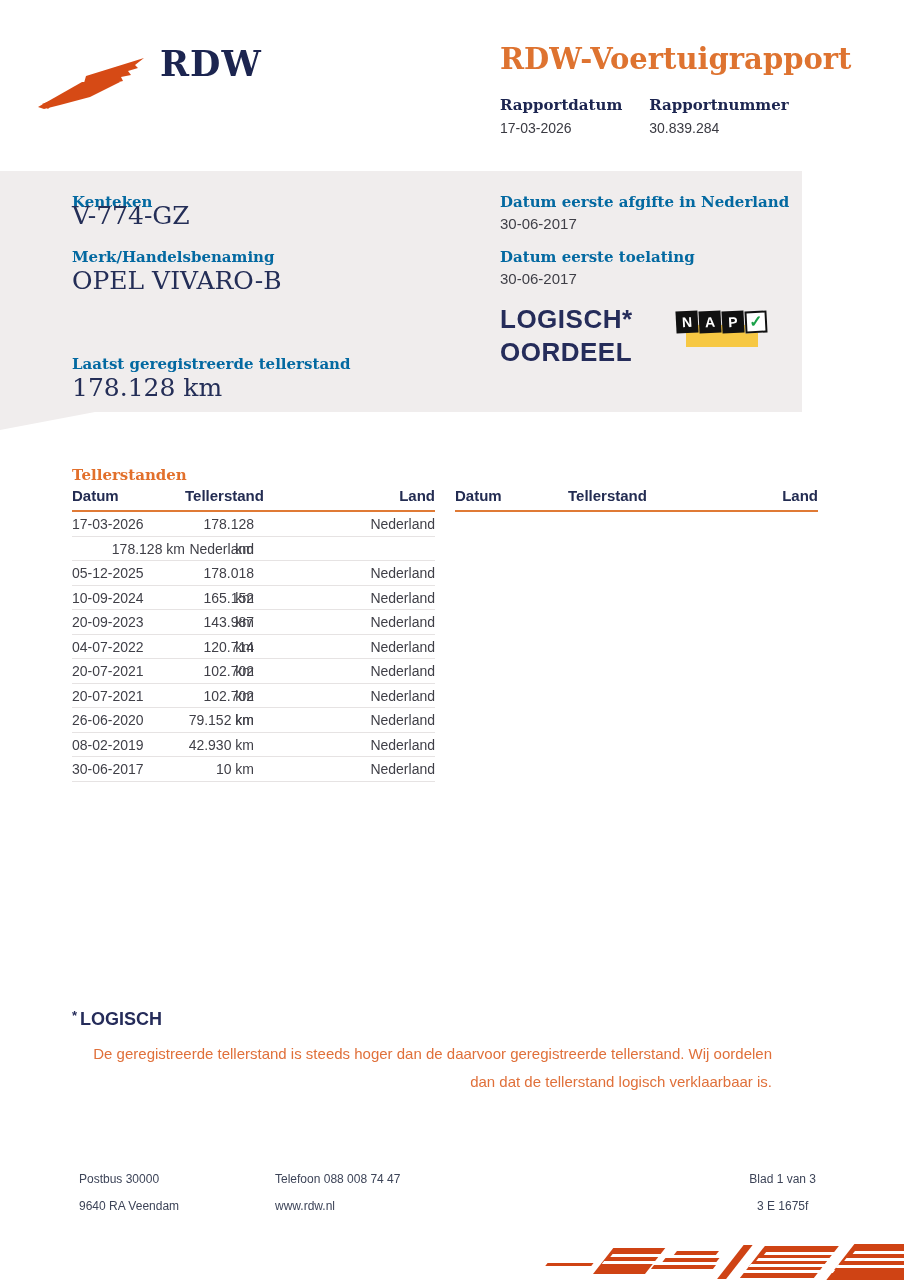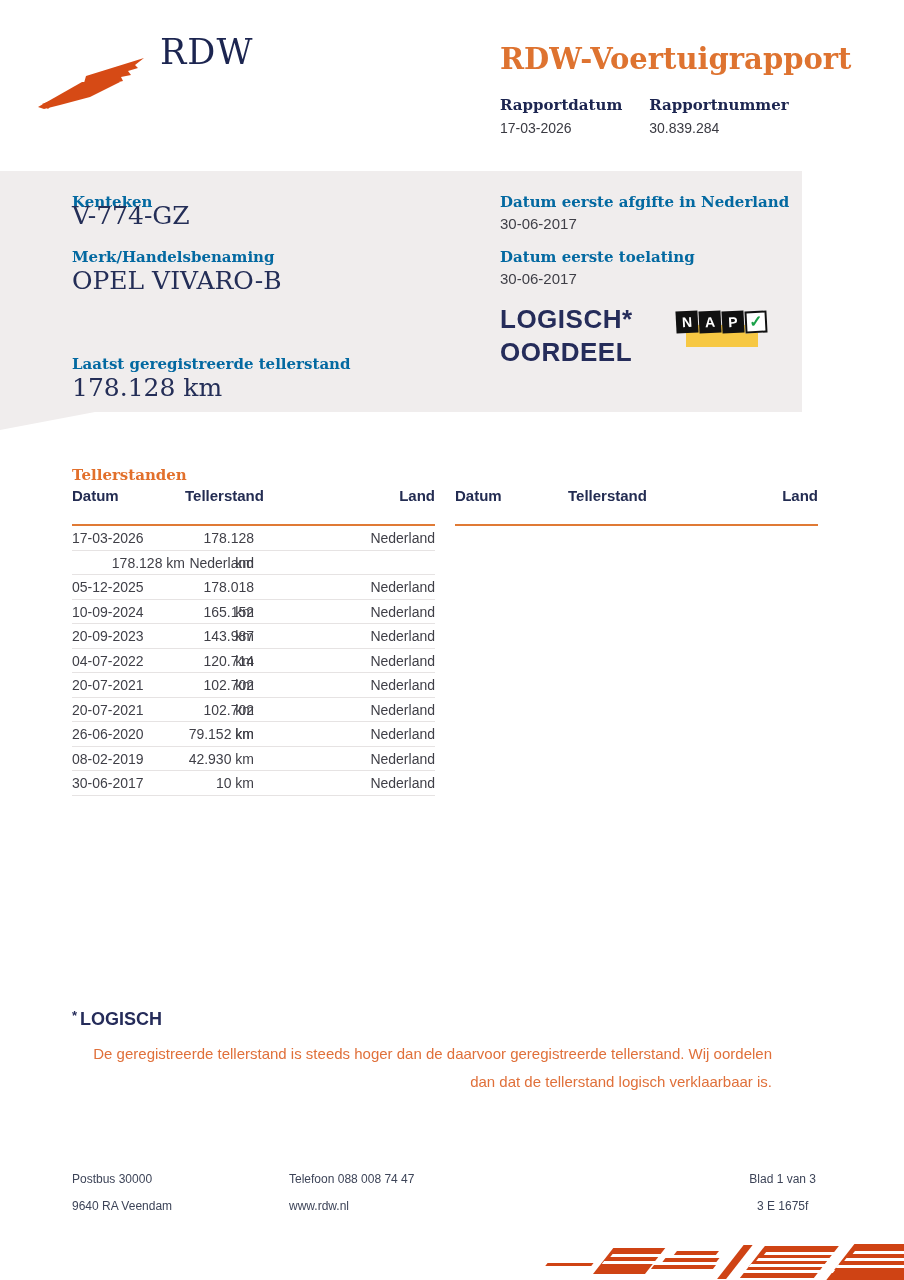--- a/index.html
+++ b/index.html
@@ -2,22 +2,22 @@
 <html><head>
 <meta charset="utf-8">
 <style>
   * { margin:0; padding:0; box-sizing:border-box; }
   html,body { background:#ffffff; }
   body { width:904px; height:1280px; font-family:"Liberation Sans", sans-serif; }
   .page { position:relative; width:904px; height:1280px; background:#ffffff; overflow:hidden; }
 
   
   .logo-feather { position:absolute; left:36px; top:54px; }
-  .brand-word { position:absolute; left:160px; top:32px;
-    font-family:"DejaVu Serif", serif; font-weight:400; font-size:35px;
+  .brand-word { position:absolute; left:160px; top:43px;
+    font-family:"DejaVu Serif", serif; font-weight:700; font-size:35px;
     color:#1c2550; letter-spacing:1px; }
   .report-title { position:absolute; left:500px; top:42px;
     font-family:"DejaVu Serif", serif; font-weight:600; font-size:29px;
     color:#de7330; }
   .report-meta { position:absolute; left:500px; top:96px; display:flex; }
   .meta-block { margin-right:27px; }
   .meta-block .mlabel { font-family:"DejaVu Serif", serif; font-weight:700;
     font-size:15px; color:#1c2550; }
   .meta-block .mvalue { margin-top:6px; font-size:14px; color:#3a3a42; }
 
@@ -47,21 +47,21 @@
     color:#1ba24a; font-size:16px; line-height:18px; }
 
   
   .section-title { position:absolute; left:72px; top:466px;
     font-family:"DejaVu Serif", serif; font-weight:700; font-size:15px;
     color:#e2702c; }
   .mtable { position:absolute; top:487px; width:363px; }
   .mtable.left { left:72px; }
   .mtable.right { left:455px; }
   .thead { display:grid; grid-template-columns:113px 69px 1fr;
-    border-bottom:2px solid #e07a35; padding-bottom:20px; }
+    border-bottom:2px solid #e07a35; padding-bottom:6px; }
   .thead .hc { font-weight:700; font-size:15px; color:#232c52; white-space:nowrap; }
   .thead .hc.c2 { text-align:left; }
   .thead .hc.c3 { text-align:right; }
   .trow { display:grid; grid-template-columns:113px 69px 1fr;
     height:24.5px; line-height:24.5px; border-bottom:1px solid #e6e3e3;
     font-size:14px; color:#3f3f47; }
   .trow .tcell.c1 { text-align:left; }
   .trow .tcell.c2 { text-align:right; }
   .trow .tcell.c3 { text-align:right; }
 
@@ -69,22 +69,22 @@
   .footnote { position:absolute; left:72px; top:1008px; width:700px; }
   .footnote h3 { font-size:18px; font-weight:700; color:#252c5a; }
   .footnote h3 .ast { font-size:13px; vertical-align:5px; margin-right:3px; }
   .footnote p { margin-top:10px; font-size:15px; line-height:28px; color:#e0703a;text-align:right; }
 
   
   .pfooter { position:absolute; left:72px; top:1172px; width:744px;
     font-size:12px; color:#3d4458; }
   .pfooter .col { position:absolute; top:0; }
   .pfooter .col div { margin-bottom:13px; }
-  .pfooter .col.a { left:0; }
-  .pfooter .col.b { left:217px; }
+  .pfooter .col.a { left:7px; }
+  .pfooter .col.b { left:203px; }
   .pfooter .col.c { right:0; text-align:center; }
 
   
   .speedart { position:absolute; left:510px; top:1242px; width:394px; height:38px;
     overflow:hidden; }
 </style>
 </head>
 <body>
 
 <div class="page">

